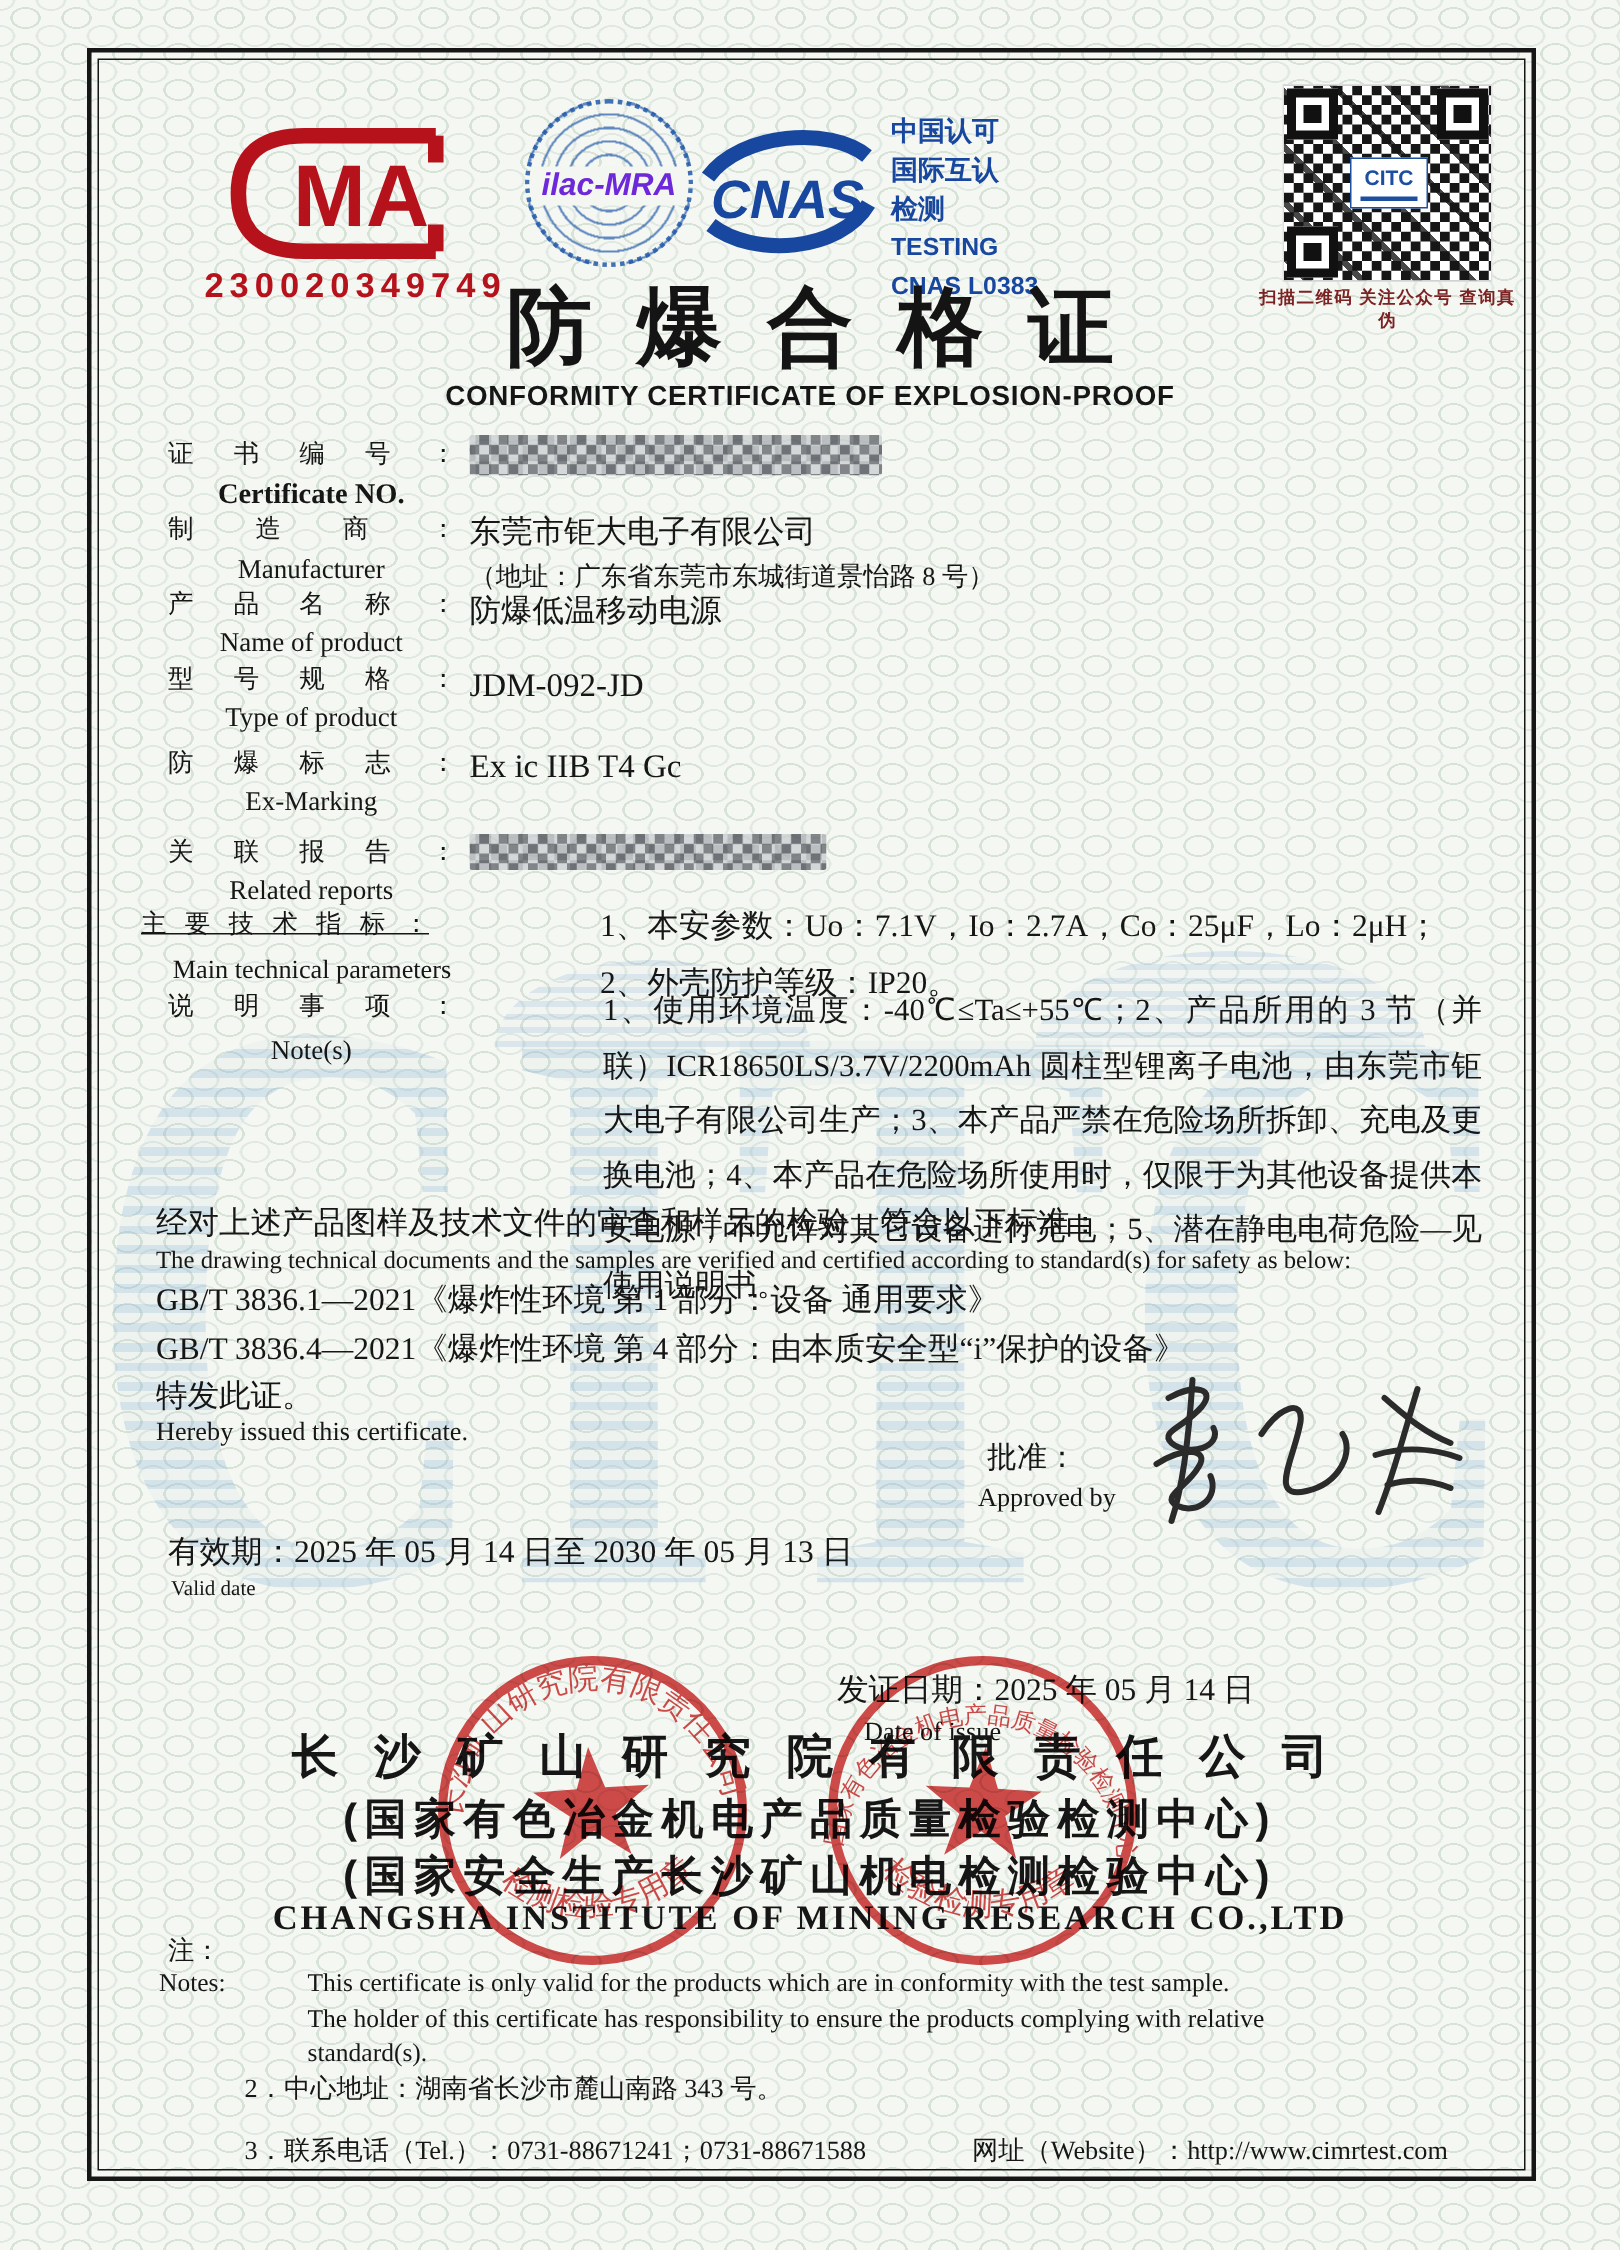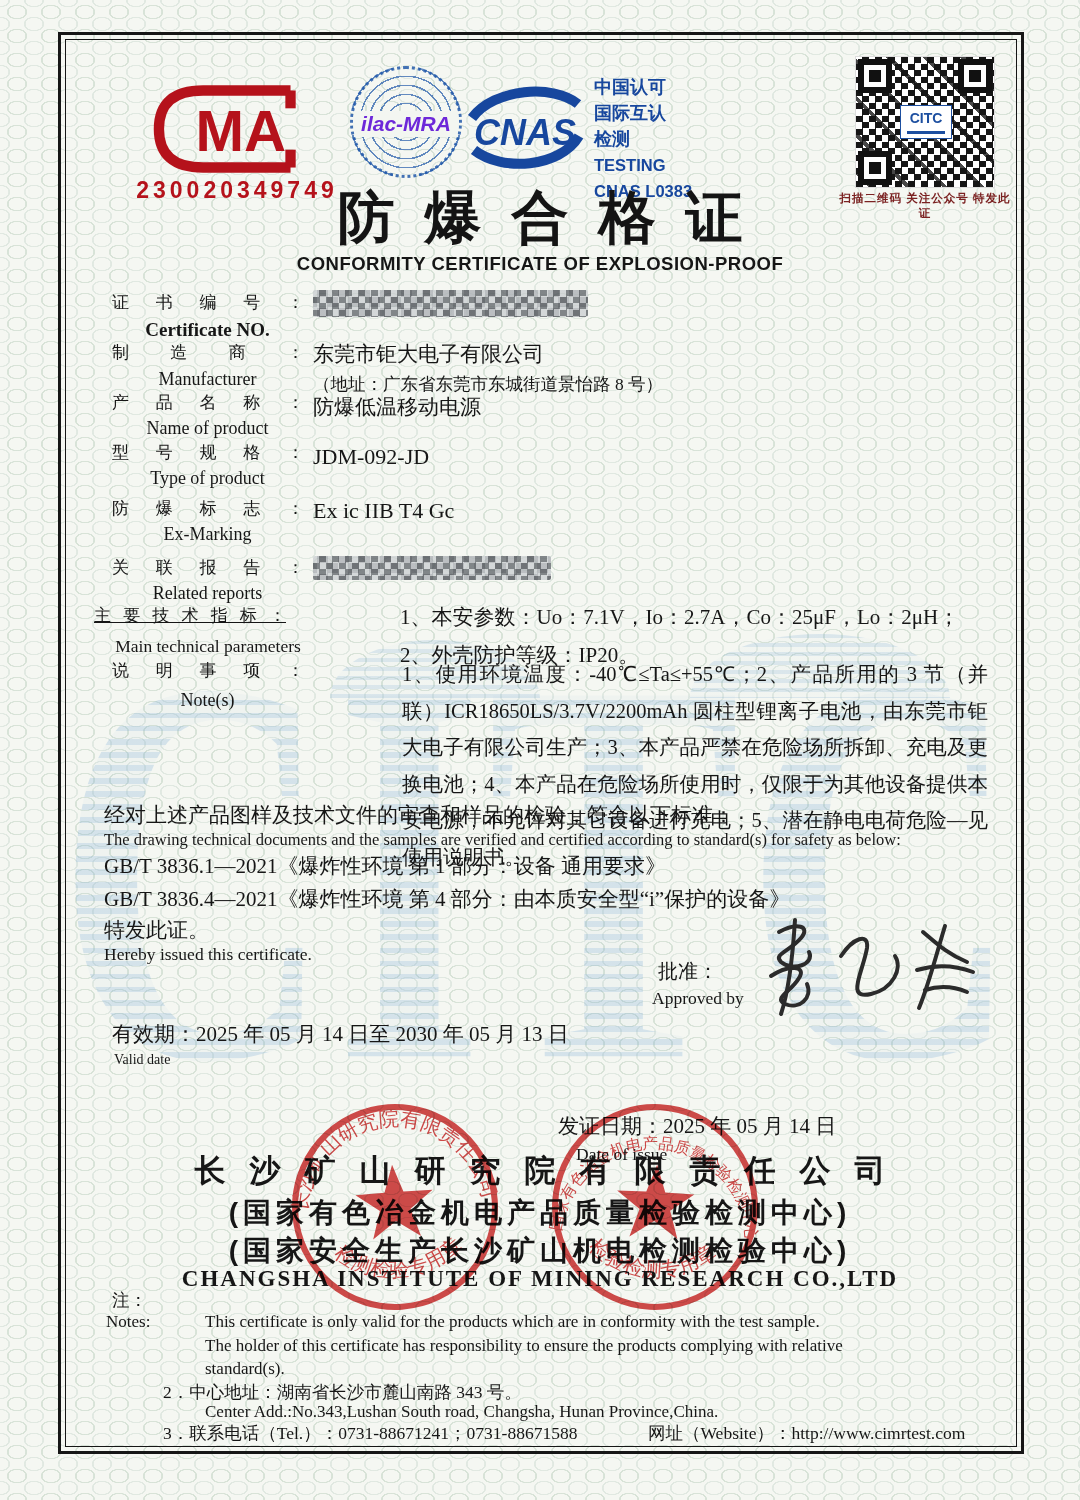--- a/index.html
+++ b/index.html
@@ -107,21 +107,21 @@
     <div class="sm">TESTING</div>
     <div class="sm">CNAS L0383</div>
   </div>
 
   <div class="abs z3 qr" style="left:855px;top:56px;">
     <div class="qr-f" style="left:2px;top:2px;"></div>
     <div class="qr-f" style="right:2px;top:2px;"></div>
     <div class="qr-f" style="left:2px;bottom:2px;"></div>
     <div class="qr-c">CITC</div>
   </div>
-  <div class="abs z3 qr-cap" style="left:835px;top:191px;">扫描二维码 关注公众号 特发此证</div>
+  <div class="abs z3 qr-cap" style="left:835px;top:191px;">扫描二维码 关注公众号 查询真伪</div>
 
   <div class="abs z3 t-zh" style="top:180px;">防爆合格证</div>
   <div class="abs z3 t-en" style="top:253px;">CONFORMITY CERTIFICATE OF EXPLOSION-PROOF</div>
 
   <div class="abs z3 zh-label" style="left:112px;top:291px;">证书编号：</div>
   <div class="abs z3 en-label b" style="left:100px;top:319px;">Certificate NO.</div>
   <div class="abs z3 mosaic" style="left:313px;top:290px;width:275px;height:27px;"></div>
 
   <div class="abs z3 zh-label" style="left:112px;top:341px;">制造商：</div>
   <div class="abs z3 en-label" style="left:100px;top:369px;">Manufacturer</div>
@@ -184,21 +184,20 @@
   <div class="abs z3 iss2" style="top:1194px;">(国家有色冶金机电产品质量检验检测中心)</div>
   <div class="abs z3 iss2" style="top:1232px;">(国家安全生产长沙矿山机电检测检验中心)</div>
   <div class="abs z3 iss-en" style="top:1266px;">CHANGSHA INSTITUTE OF MINING RESEARCH CO.,LTD</div>
 
   <div class="abs z3 fn" style="left:112px;top:1288px;">注：</div>
   <div class="abs z3 fn-en" style="left:106px;top:1312px;">Notes:</div>
   <div class="abs z3 fn-en" style="left:205px;top:1312px;">This certificate is only valid for the products which are in conformity with the test sample.</div>
   <div class="abs z3 fn-en" style="left:205px;top:1336px;">The holder of this certificate has responsibility to ensure the products complying with relative</div>
   <div class="abs z3 fn-en" style="left:205px;top:1359px;">standard(s).</div>
   <div class="abs z3 fn" style="left:163px;top:1380px;">2．中心地址：湖南省长沙市麓山南路 343 号。</div>
-  <div class="abs z3 fn-en" style="left:205px;top:1402px;">Center Add.:No.343,Lushan South road, Changsha, Hunan Province,China.</div>
   <div class="abs z3 fn" style="left:163px;top:1421px;">3．联系电话（Tel.）：0731-88671241；0731-88671588</div>
   <div class="abs z3 fn" style="left:648px;top:1421px;">网址（Website）：http://www.cimrtest.com</div>
 
   <svg class="stamp" style="left:288px;top:1100px;transform:rotate(-4deg);" width="214" height="214" viewBox="0 0 212 212">
     <defs>
         <path id="arcL" d="M 20 132 A 88 88 0 1 1 192 132"></path>
         <path id="arcLB" d="M 44 152 A 96 96 0 0 0 168 152"></path>
       </defs>
     <circle cx="106" cy="106" r="99" fill="none" stroke="#cc2424" stroke-width="6"></circle>
     <path d="M106,64 L115.4,91.2 L144.3,91.6 L121.2,108.9 L129.8,136.5 L106,119.8 L82.2,136.5 L90.8,108.9 L67.7,91.6 L96.6,91.2 Z" fill="#cc2424"></path>

